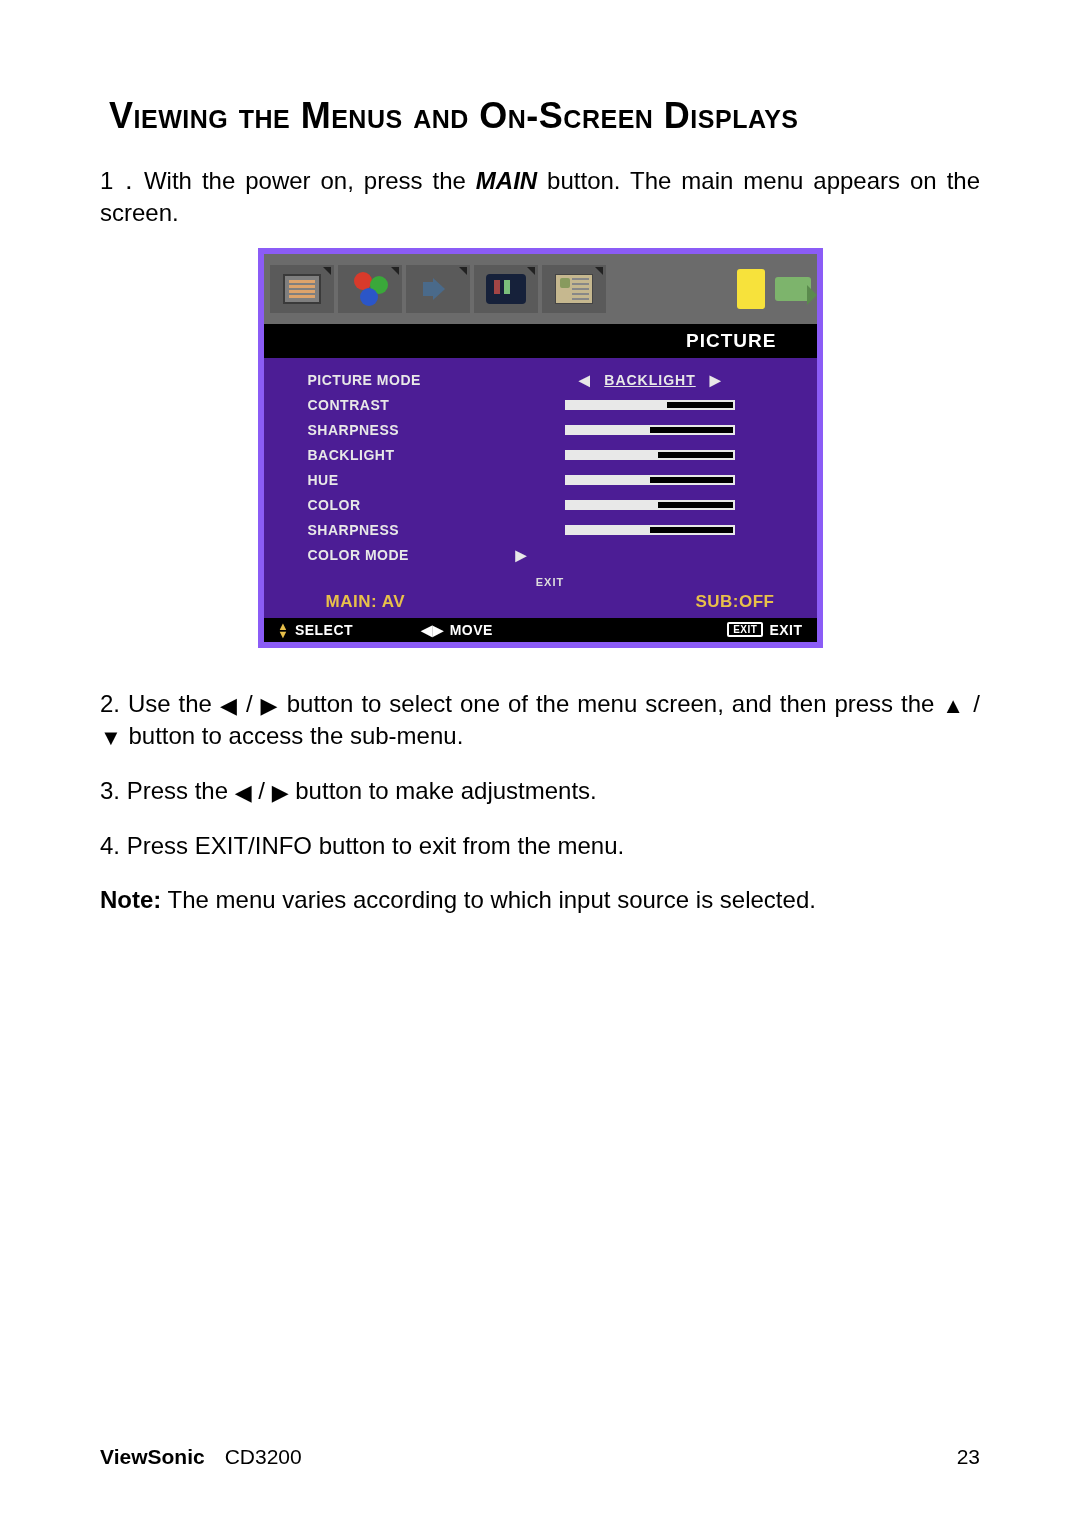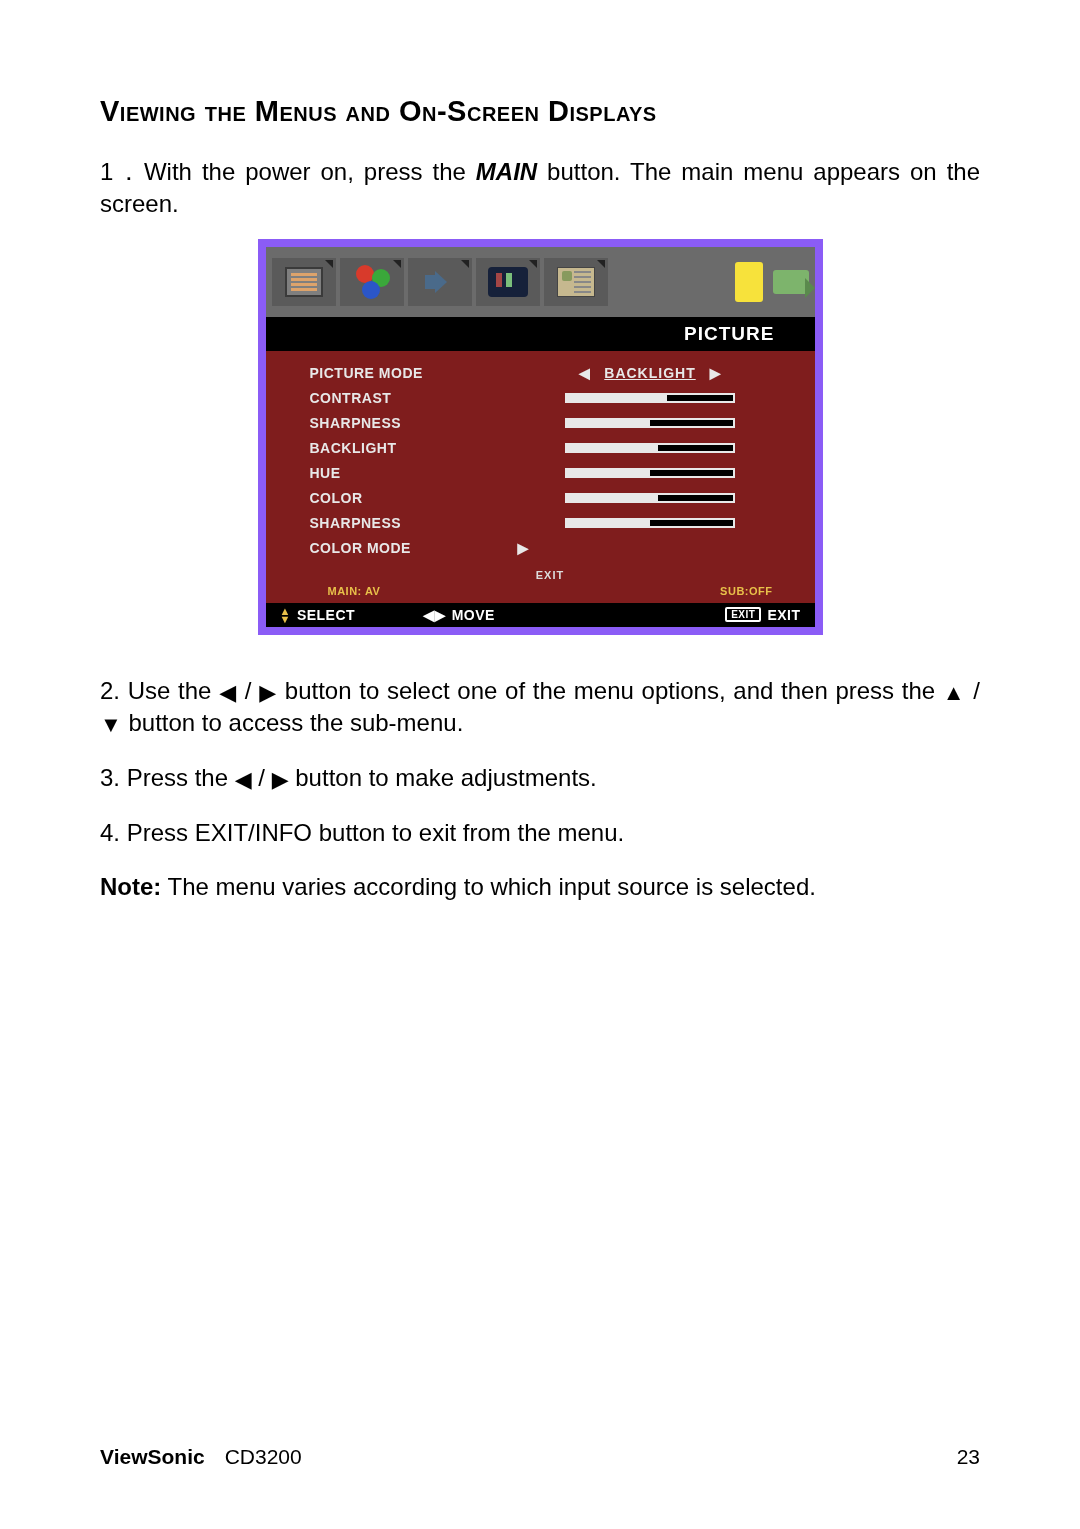--- a/index.html
+++ b/index.html
@@ -8,42 +8,43 @@
     background: #fff;
     width: 1080px;
     height: 1529px;
     position: relative;
     color: #000;
   }
   .page {
     padding: 95px 100px 0 100px;
   }
   .heading {
-    font-size: 29px;
+    font-size: 36px;
     font-weight: bold;
     font-variant: small-caps;
     margin-bottom: 28px;
     letter-spacing: 0.5px;
+    margin-left: 9px;
   }
   .step {
     font-size: 24px;
     line-height: 1.35;
     margin-bottom: 22px;
     text-align: justify;
   }
   .step1 { margin-bottom: 18px;}
   .bold { font-weight: bold; font-style: italic; }
   .notebold { font-weight: bold; }
   .tri { font-size: 22px; vertical-align: -1px;}
 
   
   .osd-wrap {
     width: 565px;
     margin: 0 auto 40px auto;
-    border: 8px solid #8b5cf6;
+    border: 6px solid #8b5cf6;
     background: #000;
   }
   .osd-tabs {
     display:flex;
     align-items:center;
     background: #6b6b6b;
     height:70px;
     padding: 0 6px;
     gap:4px;
   }
@@ -88,21 +89,21 @@
   .osd-title {
     background:#000;
     color:#fff;
     text-align:right;
     font-weight:bold;
     font-size:19px;
     padding:6px 40px 6px 0;
     letter-spacing:1px;
   }
   .osd-body{
-    background:#7f1d1d;
+    background:#4c1d95;
     padding:10px 24px 4px 44px;
   }
   .osd-row{
     display:flex;
     align-items:center;
     height:25px;
     color:#e8e8e8;
     font-size:14px;
     font-weight:bold;
     letter-spacing:0.5px;
@@ -118,21 +119,21 @@
   .slider{
     width:170px;height:10px;border:2px solid #e8e8e8;position:relative;background:#000;
   }
   .slider .fill{position:absolute;left:0;top:0;bottom:0;background:#e8e8e8;}
   .std-text{color:#e8e8e8;font-size:14px;font-weight:bold;text-decoration:underline;letter-spacing:1px;}
   .tri-l,.tri-r{font-size:14px;color:#e8e8e8;}
   .osd-exit-sm{
     text-align:center;color:#ddd;font-size:11px;font-weight:bold;padding:8px 0 4px;letter-spacing:1px;
   }
   .osd-status{
-    display:flex;justify-content:space-between;padding:0 18px 2px;color:#e8c04a;font-size:11px;font-weight:bold;letter-spacing:0.5px;
+    display:flex;justify-content:space-between;padding:0 18px 2px;color:#e8c04a;font-size:17px;font-weight:bold;letter-spacing:0.5px;
   }
   .osd-footer{
     background:#000;color:#fff;
     display:flex;align-items:center;
     padding:4px 14px;
     font-size:14px;font-weight:bold;letter-spacing:0.5px;
     gap:8px;
   }
   .osd-footer .grp{display:flex;align-items:center;gap:6px;}
   .osd-footer .spacer{flex:1;}
@@ -281,21 +282,21 @@
       </div>
       <div class="spacer"></div>
       <div class="grp">
         <span class="exit-box">EXIT</span>
         <span>EXIT</span>
       </div>
     </div>
   </div>
 
   <div class="step">
-    <span>2. Use the </span><span class="tri">◀</span><span> / </span><span class="tri">▶</span><span> button to select one of the menu options, and then press the </span><span class="tri">▲</span><span> / </span><span class="tri">▼</span><span> button to access the sub-menu.</span>
+    <span>2. Use the </span><span class="tri">◀</span><span> / </span><span class="tri">▶</span><span> button to select one of the menu screen, and then press the </span><span class="tri">▲</span><span> / </span><span class="tri">▼</span><span> button to access the sub-menu.</span>
   </div>
 
   <div class="step">
     <span>3. Press the </span><span class="tri">◀</span><span> / </span><span class="tri">▶</span><span>   button to make adjustments.</span>
   </div>
 
   <div class="step">4. Press EXIT/INFO button to exit from the menu.</div>
 
   <div class="step">
     <span class="notebold">Note:</span><span> The menu varies according to which input source is selected.</span>

